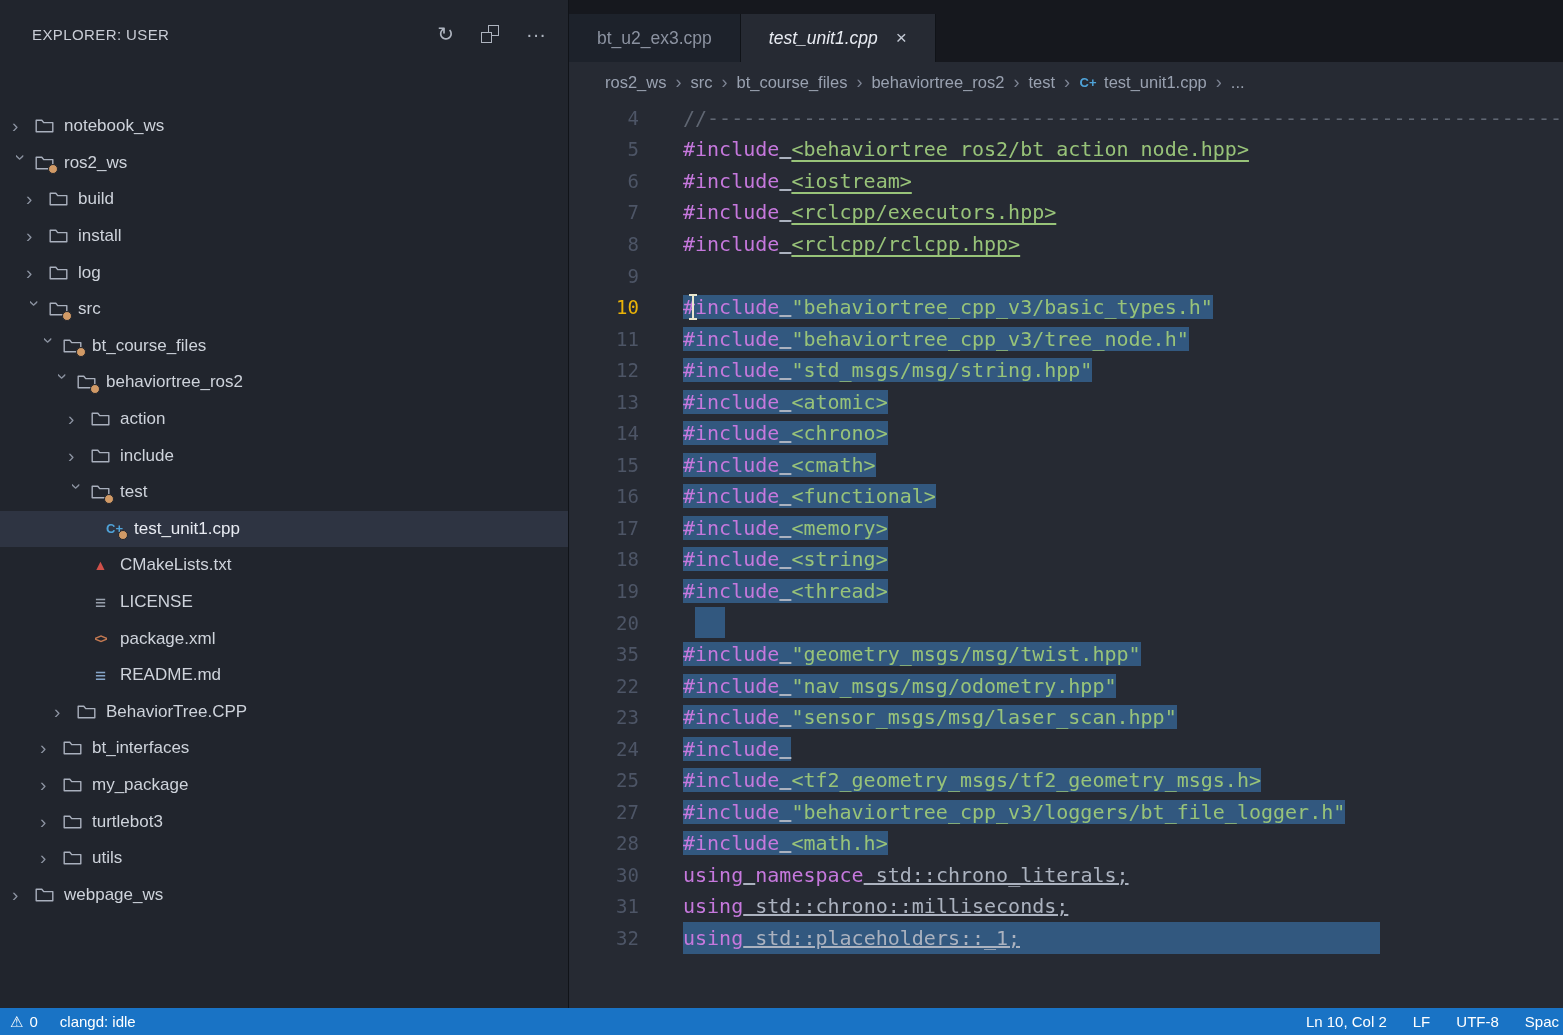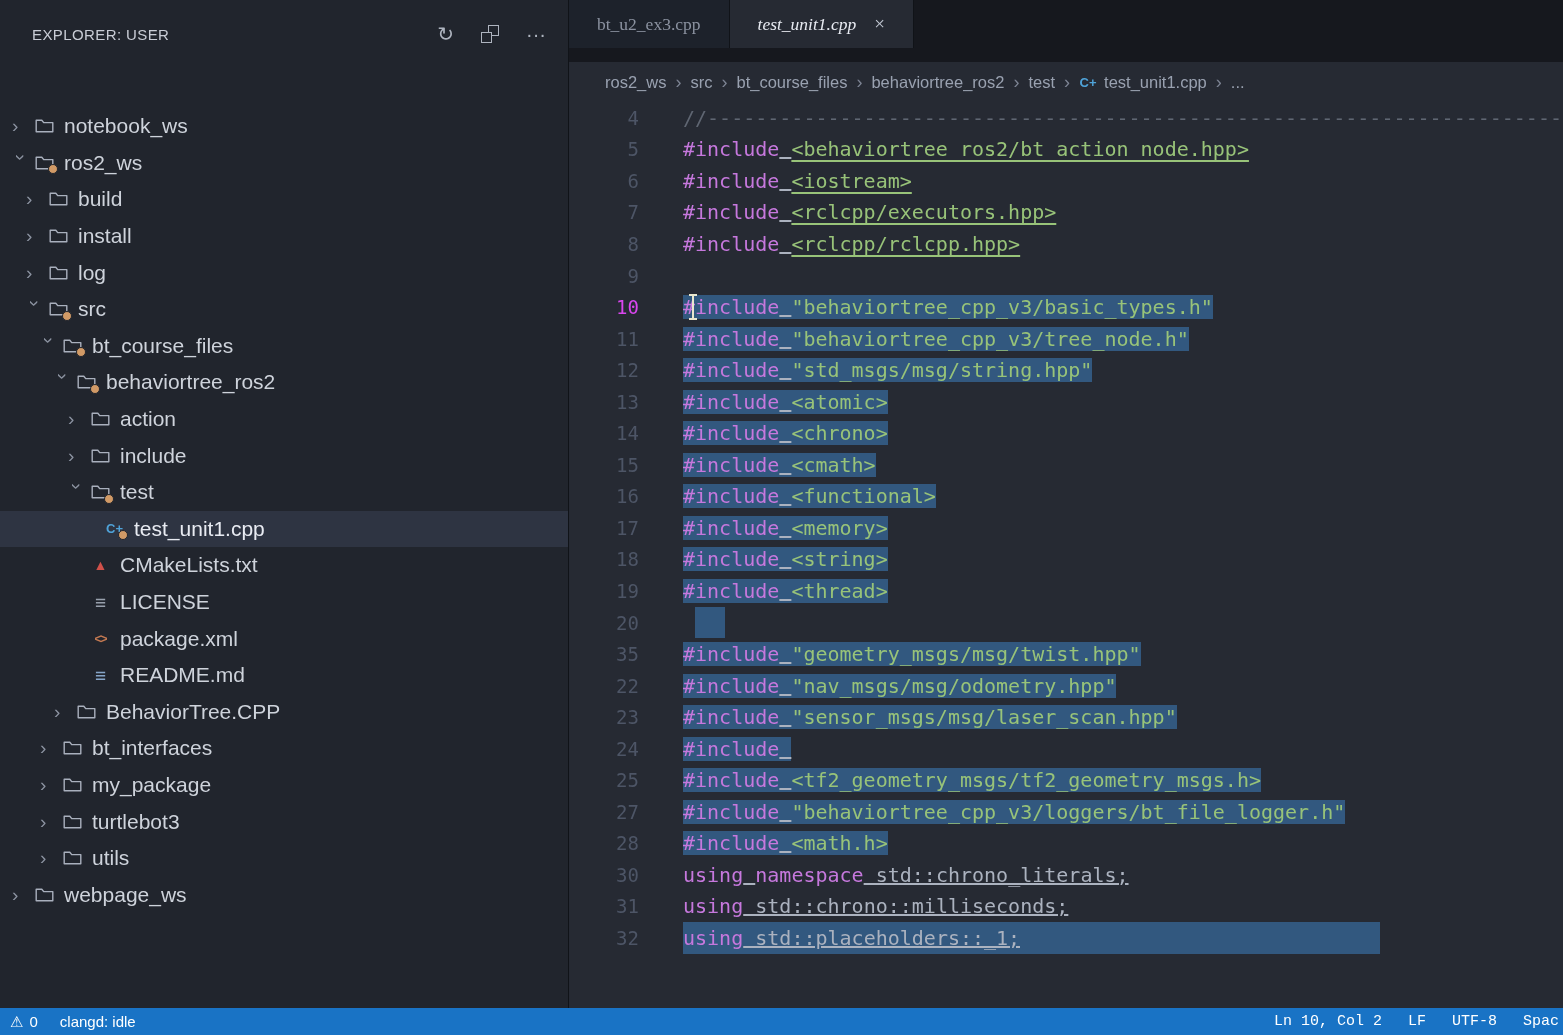--- a/index.html
+++ b/index.html
@@ -25,62 +25,62 @@
   .chev.blank{visibility:hidden;}
   .ticon{position:relative;width:21px;height:19px;display:inline-flex;align-items:center;justify-content:center;margin-right:9px;flex:none;}
   .fi{font-family:"Liberation Sans",sans-serif;line-height:1;}
   .fi-cpp{color:var(--cpp-icon);font-weight:700;font-size:13px;}
   .fi-cmake{color:#d0514a;font-size:14px;}
   .fi-list{color:#98a0ac;font-size:19px;}
   .fi-xml{color:#c57a52;font-weight:700;font-size:12px;letter-spacing:-1px;}
   .fi-md{color:#86a5c8;font-size:19px;}
   .dot{position:absolute;right:-3px;bottom:-2px;width:8px;height:8px;border-radius:50%;
     background:var(--modified-dot);border:1.5px solid var(--sidebar-bg);}
-  .tlabel{font-size:21px;color:#ced3db;}
+  .tlabel{font-size:17px;color:#ced3db;}
   .tree-row.selected .tlabel{color:#e8ebf2;}
 
   
   .editor-col{flex:1;display:flex;flex-direction:column;min-width:0;background:var(--editor-bg);}
-  .tabbar{height:62px;flex:none;background:var(--tab-strip);display:flex;align-items:flex-start;font-family:Liberation Serif, serif;}
+  .tabbar{height:62px;flex:none;background:var(--tab-strip);display:flex;align-items:flex-end;}
   .tab{height:48px;display:flex;align-items:center;padding:0 28px;font-size:17.5px;
     background:#1d222b;color:#8b92a0;border-right:1px solid #101318;cursor:pointer;white-space:nowrap;}
   .tab.active{background:var(--editor-bg);color:#e8ebf2;font-style:italic;}
   .tab-close{font-style:normal;margin-left:18px;font-size:19px;color:#c3c9d4;cursor:pointer;}
 
   .breadcrumb{height:40px;flex:none;display:flex;align-items:center;padding-left:36px;
     font-size:16.5px;color:#99a1b0;white-space:nowrap;overflow:hidden;}
   .bc-item{display:inline-flex;align-items:center;gap:7px;cursor:pointer;}
   .bc-item .ticon{margin-right:0;width:18px;}
   .bc-sep{margin:0 9px;color:#7d8494;font-size:18px;}
 
   .code{flex:1;min-height:0;overflow:hidden;position:relative;
     font-family:"DejaVu Sans Mono",monospace;font-size:20px;}
   .code-line{position:relative;display:flex;align-items:center;height:31.55px;white-space:pre;}
   .ln{width:70px;flex:none;text-align:right;color:#4d5566;font-size:19px;}
-  .ln.cur{color:#d946ef;}
+  .ln.cur{color:#eab308;}
   .ctext{margin-left:44px;display:flex;align-items:center;}
   .ctext.sel{background:var(--selection);}
   .tk-k{color:var(--keyword);}
   .tk-s{color:var(--string);}
   .tk-u{color:var(--string);text-decoration:underline;text-underline-offset:4px;}
   .tk-p{color:var(--plain);text-decoration:underline;}
   .tk-c{color:var(--comment);}
   .sel-empty{width:30px;height:31.55px;background:var(--selection);margin-left:12px;flex:none;}
   .sel-ext{display:inline-block;height:31.55px;background:var(--selection);}
   .ibeam{position:absolute;left:119px;top:3px;width:10px;height:26px;
     background:linear-gradient(to right,transparent 4px,#e9e7ce 4px,#e9e7ce 6px,transparent 6px);}
   .ibeam::before,.ibeam::after{content:"";position:absolute;left:1px;right:1px;height:2px;background:#e9e7ce;}
   .ibeam::before{top:0;}
   .ibeam::after{bottom:0;}
 
   
   .statusbar{flex:none;height:27px;background:var(--status-bar);color:#fff;display:flex;
     justify-content:space-between;align-items:center;padding:0 4px 0 10px;font-size:15px;white-space:nowrap;}
   .sb-left{display:flex;align-items:center;gap:22px;}
-  .sb-right{display:flex;align-items:center;gap:26px;font-family:Liberation Mono, monospace;}
+  .sb-right{display:flex;align-items:center;gap:26px;}
   .sb-item{display:inline-flex;align-items:center;gap:6px;cursor:pointer;}
   .warn-icon{font-size:15px;}
 </style>
 </head>
 <body>
 
 <div class="app">
   <div class="main">
 
     <aside class="sidebar">

